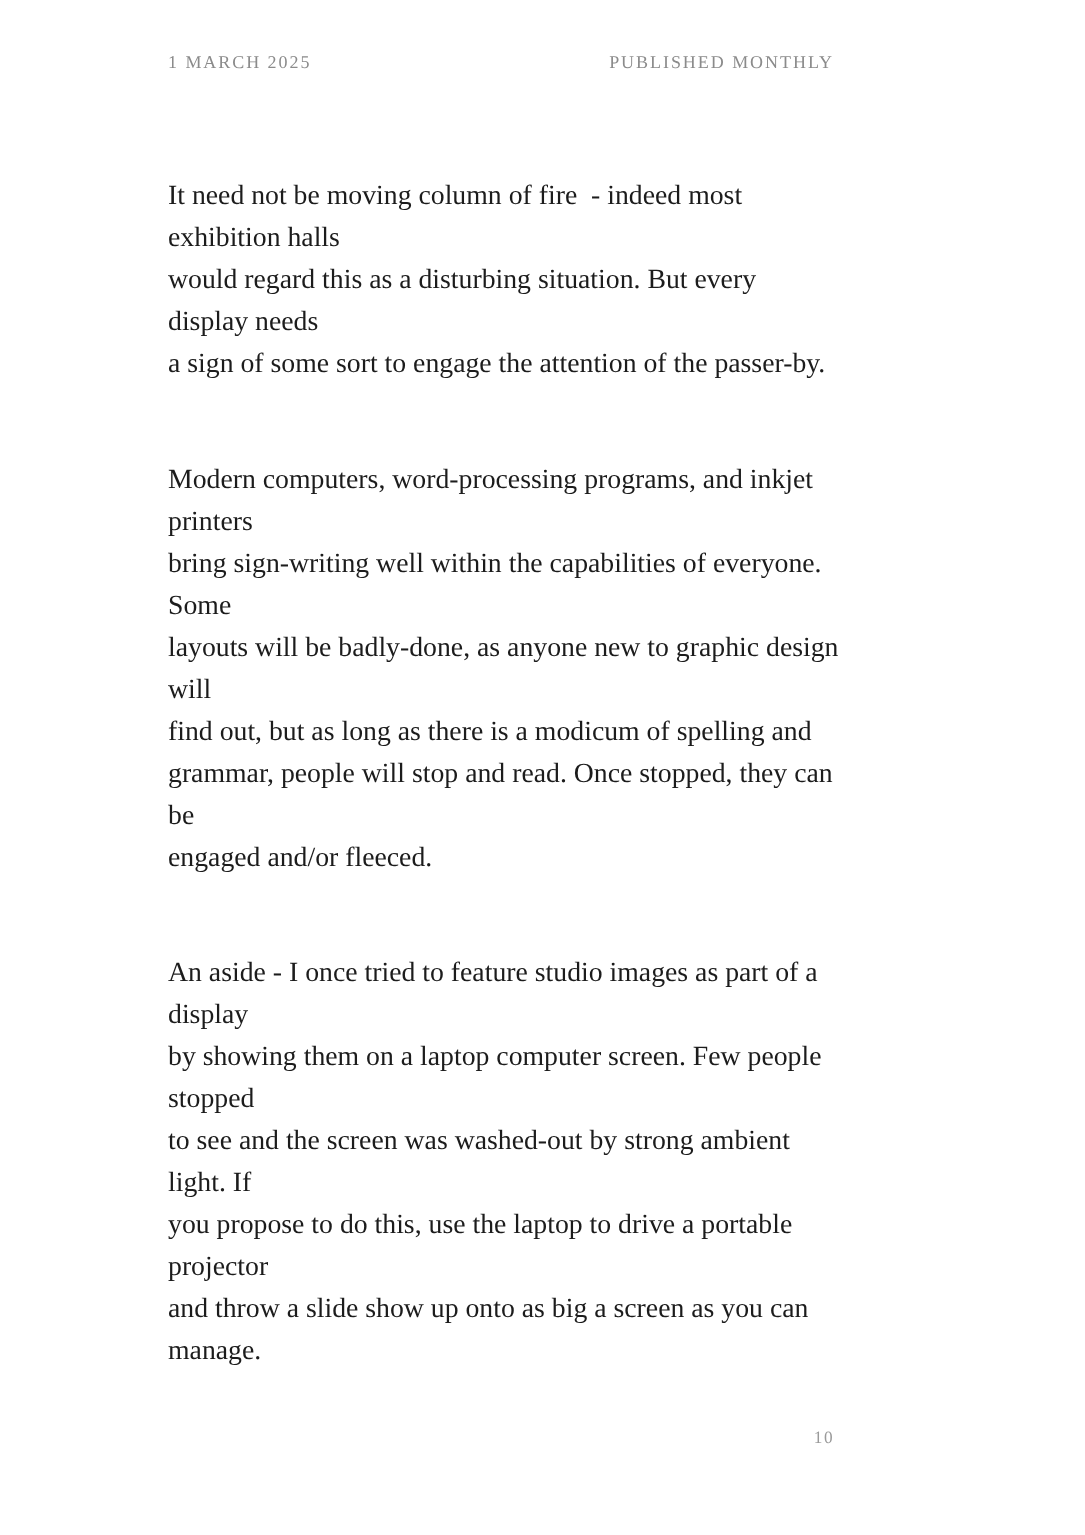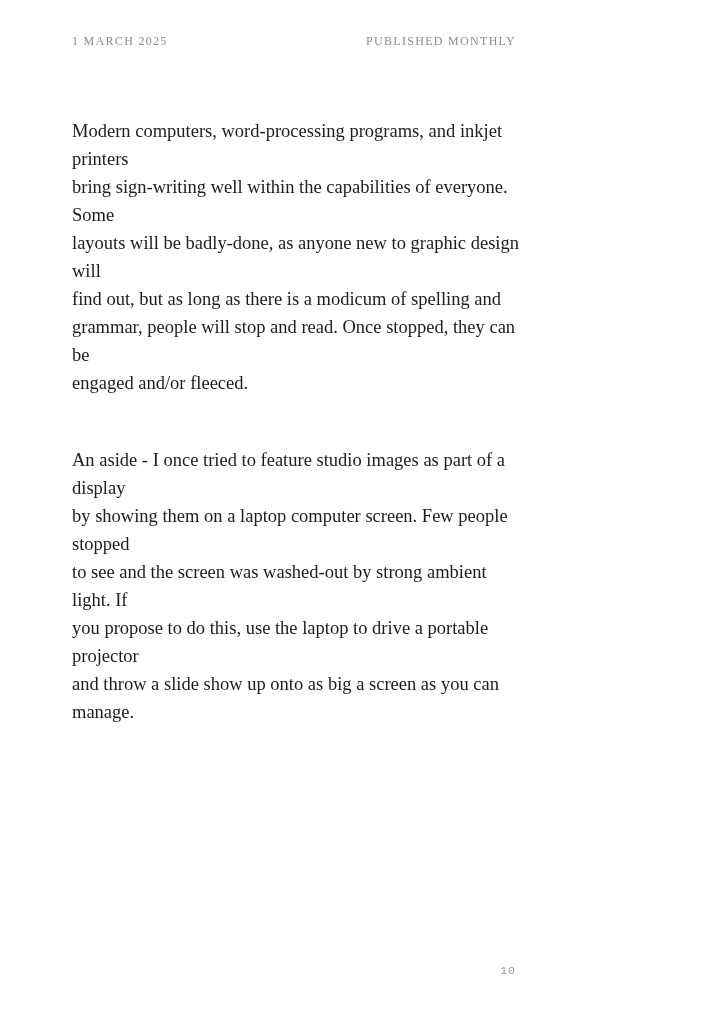--- a/index.html
+++ b/index.html
@@ -7,20 +7,21 @@
     padding: 0;
     background: #ffffff;
   }
   .page {
     position: relative;
     width: 589px;
     height: 1023px;
     background: #ffffff;
     overflow: hidden;
     font-family: "Liberation Serif", "DejaVu Serif", serif;
+    padding-left: 40px;
   }
   .header {
     display: flex;
     justify-content: space-between;
     align-items: baseline;
     padding: 34px 73px 0 72px;
   }
   .header .meta {
     font-size: 12px;
     letter-spacing: 1.3px;
@@ -33,40 +34,42 @@
   .content p {
     margin: 0 0 49px 0;
     font-size: 18.5px;
     line-height: 28px;
     color: #1c1c1c;
     white-space: pre-wrap;
   }
   .footer {
     position: absolute;
     right: 73px;
-    bottom: 44px;
-    font-family: Liberation Mono, monospace;
+    bottom: 56px;
   }
   .page-number {
     font-size: 11.5px;
     letter-spacing: 1px;
     color: #9a9a9a;
   }
 </style>
 </head>
 <body>
 
 <div class="page">
 
   <div class="header">
     <span class="meta">1 MARCH 2025</span>
     <span class="meta">PUBLISHED MONTHLY</span>
   </div>
 
   <div class="content">
+    <p>It need not be moving column of fire  - indeed most exhibition halls
+would regard this as a disturbing situation. But every display needs
+a sign of some sort to engage the attention of the passer-by.</p>
     <p>Modern computers, word-processing programs, and inkjet printers
 bring sign-writing well within the capabilities of everyone. Some
 layouts will be badly-done, as anyone new to graphic design will
 find out, but as long as there is a modicum of spelling and
 grammar, people will stop and read. Once stopped, they can be
 engaged and/or fleeced.</p>
     <p>An aside - I once tried to feature studio images as part of a display
 by showing them on a laptop computer screen. Few people stopped
 to see and the screen was washed-out by strong ambient light. If
 you propose to do this, use the laptop to drive a portable projector

